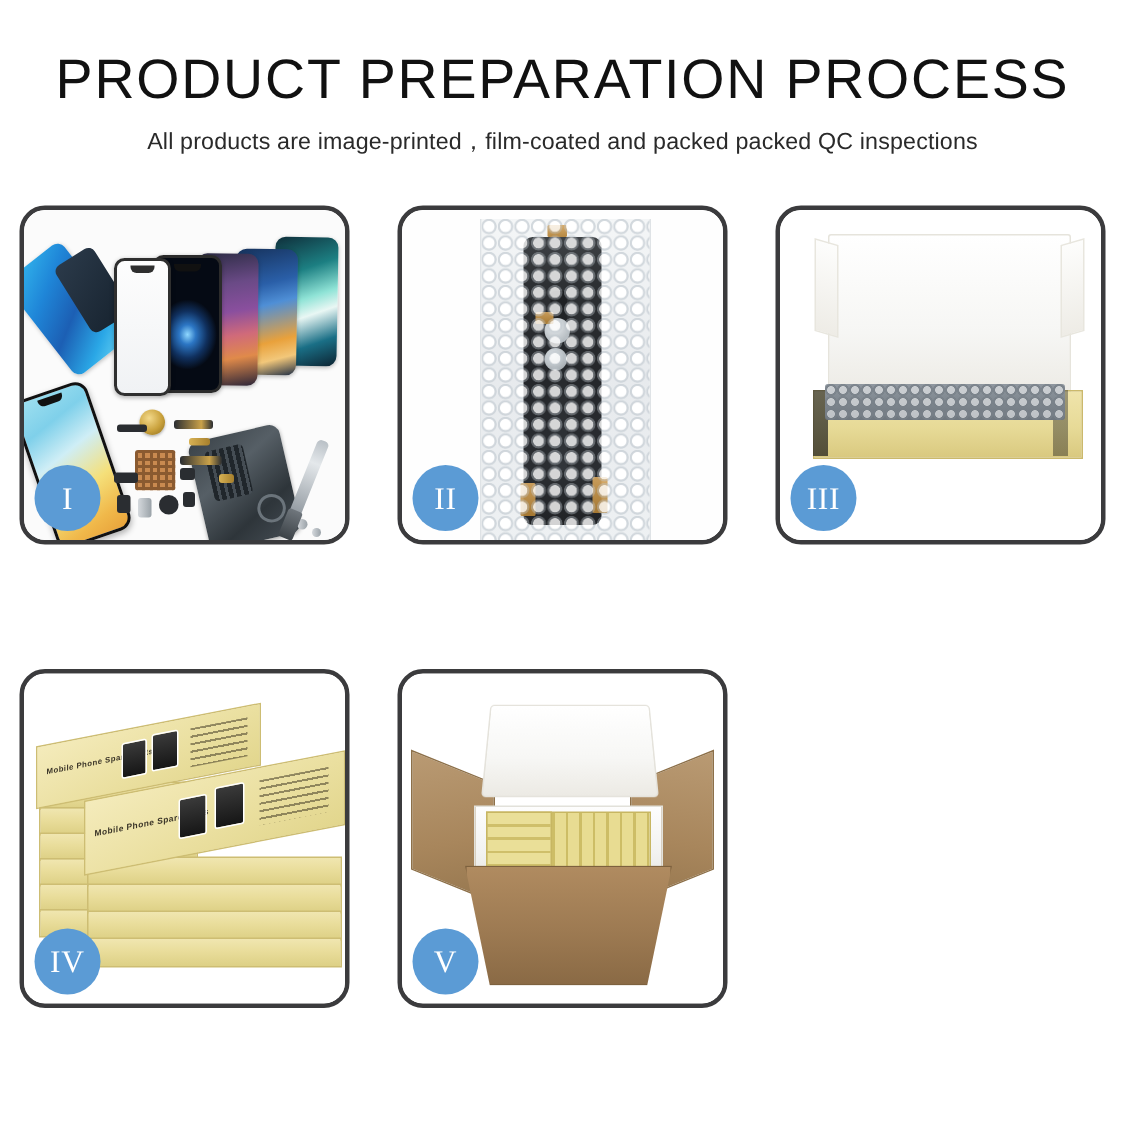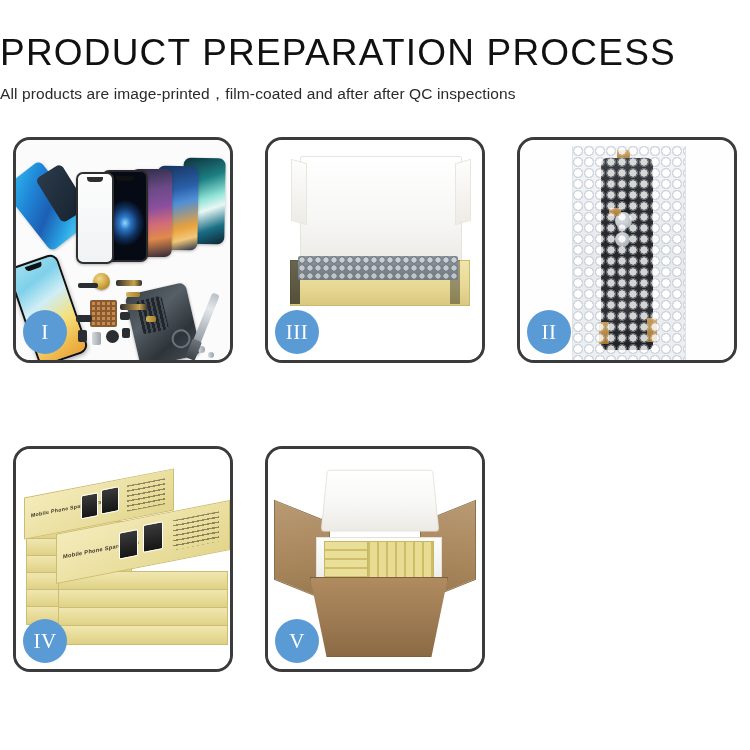--- a/index.html
+++ b/index.html
@@ -12,20 +12,21 @@
     height: 750px;
     font-family: "Liberation Sans", sans-serif;
     overflow: hidden;
     position: relative;
   }
 
   
   .header {
     width: 750px;
     padding-top: 34px;
+    text-align: center;
   }
   .page-title {
     font-family: "Liberation Sans", sans-serif;
     font-size: 37px;
     font-weight: 400;
     letter-spacing: 1.2px;
     color: #111111;
     line-height: 1.05;
     margin: 0;
     white-space: nowrap;
@@ -377,21 +378,21 @@
   .c6-tab {
     position:absolute; background: linear-gradient(180deg,#b99c74,#a4855a);
     border: 1px solid #9a7c51;
   }
 </style>
 </head>
 <body>
 
 <div class="header">
   <h1 class="page-title">PRODUCT PREPARATION PROCESS</h1>
-  <p class="page-subtitle">All products are image-printed，film-coated and after after QC inspections</p>
+  <p class="page-subtitle">All products are image-printed，film-coated and packed packed QC inspections</p>
 </div>
 
 <div class="grid">
 
   <div class="panel">
     <div class="panel-inner">
       <div class="p1-bg"></div>
       <div class="film-blue"></div>
       <div class="ph ph-e"></div>
       <div class="ph ph-d"></div>
@@ -415,51 +416,51 @@
       <div class="prt gold" style="left:130px;top:176px;width:10px;height:6px;"></div>
       <div class="prt silver" style="left:182px;top:206px;width:7px;height:7px;border-radius:50%;"></div>
       <div class="prt silver" style="left:192px;top:212px;width:6px;height:6px;border-radius:50%;"></div>
       <div class="screwdriver"></div>
     </div>
     <div class="badge">I</div>
   </div>
 
   <div class="panel">
     <div class="panel-inner">
-      <div class="p3-bg"></div>
-      <div class="foam-lid"></div>
-      <div class="box-y-base"></div>
-      <div class="box-y-lipL"></div>
-      <div class="box-y-lipR"></div>
-      <div class="box-y-inner"></div>
-    </div>
-    <div class="badge">III</div>
-  </div>
-
-  <div class="panel">
-    <div class="panel-inner">
       <div class="p2-bg"></div>
       <div class="bubble-pack">
         <div class="inner-part">
           <div class="cable"></div>
           <div class="conn-a"></div>
           <div class="conn-b"></div>
         </div>
         <div class="tape" style="left:44px;top:4px;width:13px;height:8px;"></div>
         <div class="tape" style="left:36px;top:62px;width:12px;height:8px;"></div>
         <div class="tape" style="left:26px;top:176px;width:10px;height:22px;"></div>
         <div class="tape" style="left:74px;top:172px;width:10px;height:24px;"></div>
         <div class="bubble-overlay"></div>
       </div>
     </div>
     <div class="badge">II</div>
   </div>
 
   <div class="panel">
     <div class="panel-inner">
+      <div class="p3-bg"></div>
+      <div class="foam-lid"></div>
+      <div class="box-y-base"></div>
+      <div class="box-y-lipL"></div>
+      <div class="box-y-lipR"></div>
+      <div class="box-y-inner"></div>
+    </div>
+    <div class="badge">III</div>
+  </div>
+
+  <div class="panel">
+    <div class="panel-inner">
       <div class="p4-bg"></div>
       <div class="stack">
 
         <div class="sbox" style="left:4px;top:56px;width:104px;height:17px;"></div>
         <div class="sbox" style="left:4px;top:73px;width:104px;height:17px;"></div>
         <div class="sbox" style="left:4px;top:90px;width:104px;height:17px;"></div>
         <div class="sbox" style="left:4px;top:107px;width:104px;height:17px;"></div>
         <div class="sbox" style="left:4px;top:124px;width:104px;height:17px;"></div>
         <div class="sbox" style="left:4px;top:141px;width:104px;height:17px;"></div>
 

